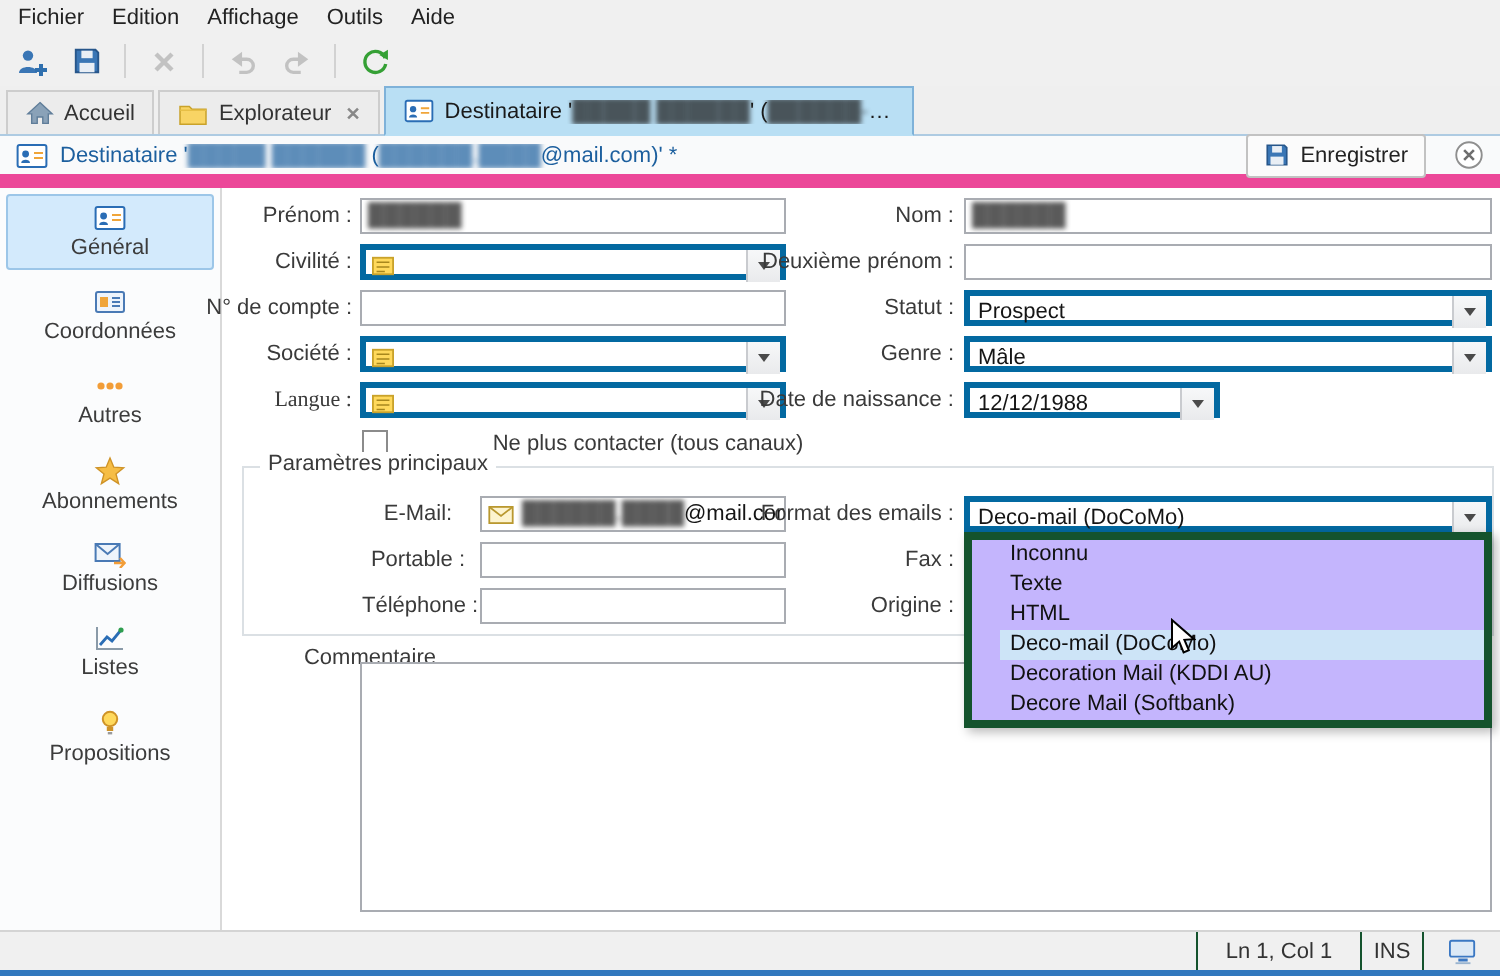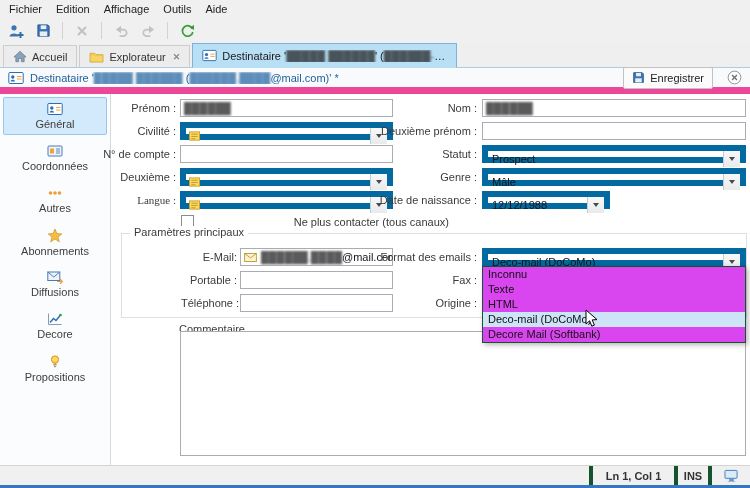--- a/index.html
+++ b/index.html
@@ -31,46 +31,46 @@
 
   
   .sidebar{position:absolute;left:0;top:94px;width:111px;height:371px;background:#fbfcfd;border-right:1px solid #d9d9d9;box-sizing:border-box;display:flex;flex-direction:column;gap:4px;padding-top:3px;}
   .side-item{height:36px;margin:0 3px;display:flex;flex-direction:column;align-items:center;justify-content:center;gap:2px;border:1px solid transparent;border-radius:2px;color:#3c3c3c;}
   .side-item.selected{background:#d3eafc;border-color:#9cc6e8;}
 
   
   .main-bg{position:absolute;left:111px;top:94px;width:639px;height:371px;background:#ffffff;}
 
   .lbl{position:absolute;height:18px;line-height:18px;color:#3a3a3a;text-align:right;white-space:nowrap;}
-  .lbl.left{text-align:right;}
+  .lbl.left{text-align:center;}
   .tbox{position:absolute;height:18px;box-sizing:border-box;background:#fff;border:1px solid #a9acb2;font-family:"Liberation Sans",sans-serif;font-size:11px;padding:0 3px;color:#151515;}
   div.tbox{display:flex;align-items:center;gap:4px;overflow:hidden;white-space:nowrap;}
   input.tbox{outline:none;}
-  .combo{position:absolute;height:18px;box-sizing:border-box;background:#fff;border:6px solid #0369a1;}
+  .combo{position:absolute;height:18px;box-sizing:border-box;background:#fff;border:3px solid #0369a1;}
   .cval{position:absolute;left:4px;top:1px;line-height:14px;white-space:nowrap;color:#151515;}
   .cicon{position:absolute;left:3px;top:3px;}
   .cbtn{position:absolute;top:0;right:0;width:16px;height:16px;background:linear-gradient(#f7f8f9,#e9eaec);border-left:1px solid #c9cbcf;display:flex;align-items:center;justify-content:center;}
   .arrow-down{width:0;height:0;border-left:3.5px solid transparent;border-right:3.5px solid transparent;border-top:4px solid #4a4a4a;}
 
   .checkbox{position:absolute;width:13px;height:13px;box-sizing:border-box;background:#fff;border:1px solid #8b8b8b;}
 
   .groupbox{position:absolute;border:1px solid #dbe0e4;box-sizing:border-box;}
   .grouplabel{position:absolute;left:8px;top:-8px;background:#fff;padding:0 4px;color:#3a3a3a;white-space:nowrap;}
 
   textarea.comment{position:absolute;box-sizing:border-box;border:1px solid #a9acb2;resize:none;background:#fff;font-family:"Liberation Sans",sans-serif;font-size:11px;padding:2px 3px;outline:none;}
 
   
-  .listbox{position:absolute;background:#d946ef;border:1px solid #14532d;box-shadow:2px 2px 5px rgba(0,0,0,.28);z-index:40;box-sizing:border-box;}
+  .listbox{position:absolute;background:#c4b5fd;border:4px solid #14532d;box-shadow:2px 2px 5px rgba(0,0,0,.28);z-index:40;box-sizing:border-box;padding-left:14px;}
   .opt{height:15px;line-height:15px;padding-left:5px;white-space:nowrap;color:#111;}
   .opt.hl{background:#cde4f7;}
 
   
   .statusbar{position:absolute;left:0;top:465px;width:750px;height:20px;background:#f0f0f0;border-top:1px solid #d4d4d4;box-sizing:border-box;display:flex;align-items:center;color:#333;}
   .sb-fill{flex:1;}
-  .sb-cell{height:100%;border-left:4px solid #14532d;display:flex;align-items:center;justify-content:center;font-weight:bold;}
+  .sb-cell{height:100%;border-left:1px solid #14532d;display:flex;align-items:center;justify-content:center;}
   .bottom-edge{position:absolute;left:0;top:485px;width:750px;height:3px;background:#3178be;}
 
   .mouse-cursor{position:absolute;left:585px;top:309px;z-index:100;}
 </style>
 </head>
 <body>
 
 <div id="app">
 
   <div class="menubar">
@@ -251,21 +251,21 @@
       <span>Diffusions</span>
     </div>
     <div class="side-item">
       <span>
         <svg width="16" height="14" viewBox="0 0 16 14">
             <path d="M1.5 1.5 V12.5 H14.5" fill="none" stroke="#8a9aa8" stroke-width="1"></path>
             <path d="M3 10.5 L6.5 6.5 L9 8.5 L13.5 3" fill="none" stroke="#2a6db5" stroke-width="1.4"></path>
             <circle cx="13.5" cy="3" r="1.3" fill="#2f9e4f"></circle>
           </svg>
       </span>
-      <span>Decore</span>
+      <span>Listes</span>
     </div>
     <div class="side-item">
       <span>
         <svg width="16" height="15" viewBox="0 0 16 15">
             <circle cx="8" cy="5.5" r="3.6" fill="#ffd95c" stroke="#cf9327"></circle>
             <rect x="6.4" y="9.5" width="3.2" height="2" fill="#cf9327"></rect>
             <rect x="6.9" y="12" width="2.2" height="1.2" fill="#9a9a9a"></rect>
           </svg>
       </span>
       <span>Propositions</span>
@@ -301,21 +301,21 @@
   <span class="lbl" style="left:56px;top:145px;width:120px;">N° de compte :</span>
   <input class="tbox" style="left: 180px; top: 145px; width: 213px;" value="">
   <span class="lbl" style="left:327px;top:145px;width:150px;">Statut :</span>
   <div class="combo" style="left:482px;top:145px;width:264px;">
     <span class="cval">Prospect</span>
     <span class="cbtn">
         <span class="arrow-down"></span>
       </span>
   </div>
 
-  <span class="lbl" style="left:56px;top:168px;width:120px;">Deuxième :</span>
+  <span class="lbl" style="left:56px;top:168px;width:120px;">Société :</span>
   <div class="combo" style="left:180px;top:168px;width:213px;">
     <span class="cicon">
       <svg width="11" height="10" viewBox="0 0 12 10">
           <rect x="0.5" y="0.5" width="11" height="9" fill="#ffd95c" stroke="#c9a22a"></rect>
           <path d="M2.5 3 H9.5 M2.5 5.5 H9.5 M2.5 8 H7" stroke="#a8871c" stroke-width="0.8"></path>
         </svg>
     </span>
     <span class="cbtn">
         <span class="arrow-down"></span>
       </span>
@@ -384,20 +384,21 @@
   <input class="tbox" style="left: 482px; top: 294px; width: 264px;" value="">
 
   <span class="lbl left" style="left:125px;top:320px;width:120px;">Commentaire</span>
   <textarea class="comment" style="left: 180px; top: 331px; width: 566px; height: 125px;"></textarea>
 
   <div class="listbox" style="left:482px;top:266px;width:264px;">
     <div class="opt">Inconnu</div>
     <div class="opt">Texte</div>
     <div class="opt">HTML</div>
     <div class="opt hl">Deco-mail (DoCoMo)</div>
+    <div class="opt">Decoration Mail (KDDI AU)</div>
     <div class="opt">Decore Mail (Softbank)</div>
   </div>
 
   <span class="mouse-cursor">
     <svg width="13" height="19" viewBox="0 0 13 19">
         <path d="M1 1 L1 15 L4.6 11.8 L6.8 17.2 L9.4 16.1 L7.2 10.9 L12 10.6 Z" fill="#ffffff" stroke="#000000" stroke-width="1"></path>
       </svg>
   </span>
 
   <div class="statusbar">

